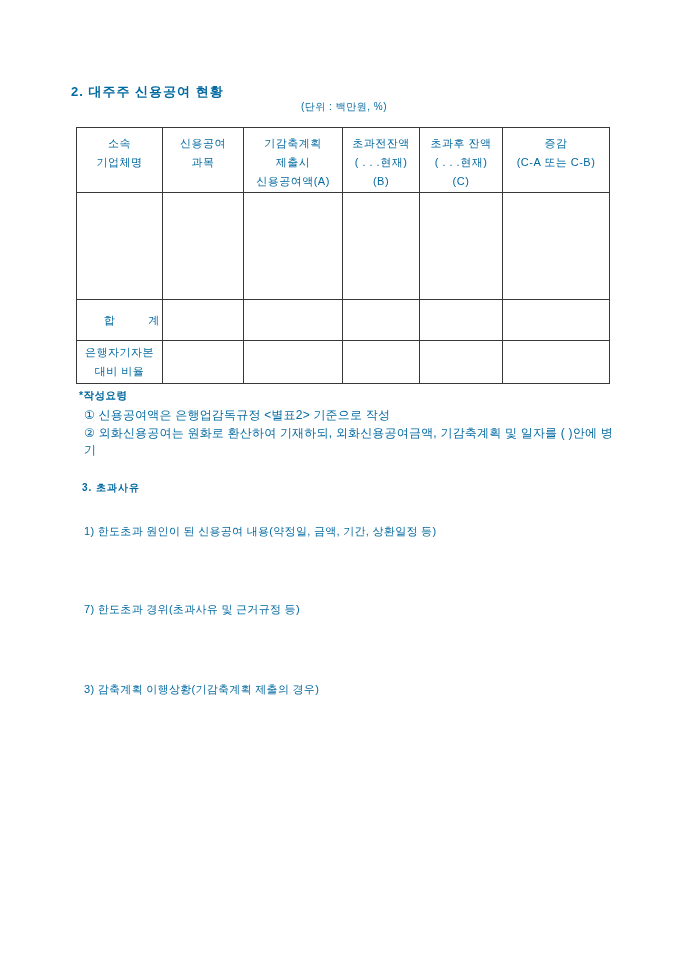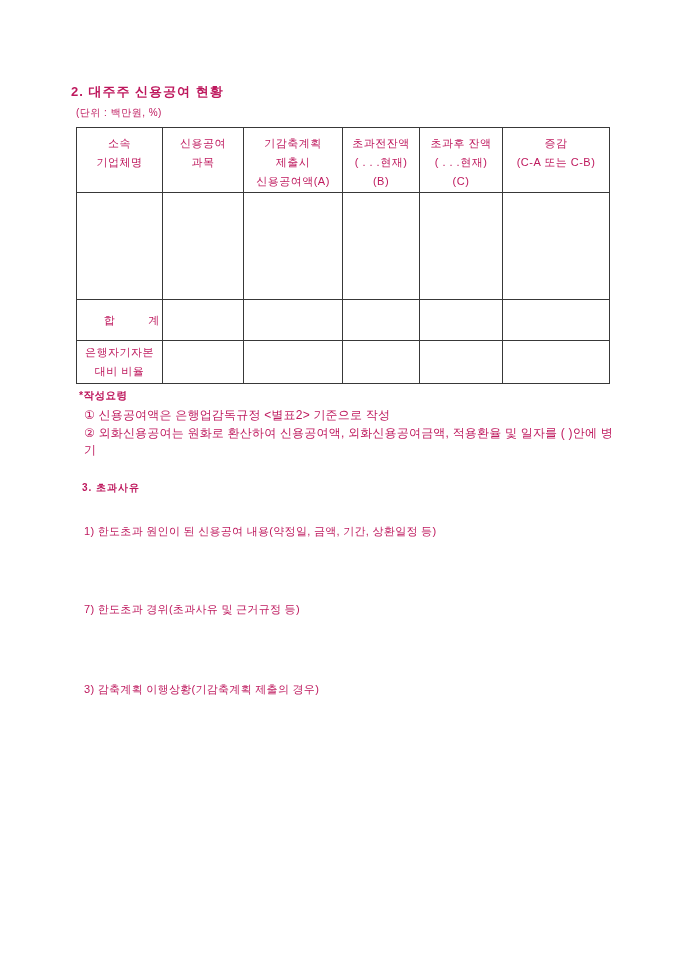--- a/index.html
+++ b/index.html
@@ -4,32 +4,32 @@
 <style>
   * { margin: 0; padding: 0; box-sizing: border-box; }
   html, body { background: #888; }
   .page {
     position: relative;
     width: 680px;
     height: 962px;
     margin: 0 auto;
     background: #ffffff;
     font-family: "Liberation Sans", "DejaVu Sans", sans-serif;
-    color: #be185d;
+    color: #0369a1;
     overflow: hidden;
   }
   .abs { position: absolute; }
   .doc-title {
     left: 71px; top: 83px;
     font-size: 13px; font-weight: bold;
     letter-spacing: 1px;
   }
   .unit-label {
-    left: 76px; top: 106px; width: 536px;
-    text-align: left;
+    left: 76px; top: 100px; width: 536px;
+    text-align: center;
     font-size: 10px;
     letter-spacing: 0.5px;
   }
   table.credit-table {
     position: absolute;
     left: 76px; top: 127px;
     border-collapse: collapse;
     table-layout: fixed;
     width: 533px;
   }
@@ -140,20 +140,20 @@
         <td></td>
         <td></td>
         <td></td>
         <td></td>
       </tr>
     </tbody>
   </table>
 
   <div class="abs notes-heading">*작성요령</div>
   <div class="abs note-item note-item-1">① 신용공여액은 은행업감독규정 &lt;별표2&gt; 기준으로 작성</div>
-  <div class="abs note-item note-item-2">② 외화신용공여는 원화로 환산하여 신용공여액, 외화신용공여금액, 적용환율 및 일자를 ( )안에 병기</div>
+  <div class="abs note-item note-item-2">② 외화신용공여는 원화로 환산하여 기재하되, 외화신용공여금액, 기감축계획 및 일자를 ( )안에 병기</div>
 
   <div class="abs section3-title">3. 초과사유</div>
   <div class="abs sec3-item sec3-item-1">1) 한도초과 원인이 된 신용공여 내용(약정일, 금액, 기간, 상환일정 등)</div>
   <div class="abs sec3-item sec3-item-2">7) 한도초과 경위(초과사유 및 근거규정 등)</div>
   <div class="abs sec3-item sec3-item-3">3) 감축계획 이행상황(기감축계획 제출의 경우)</div>
 
 </div>
 
 </body></html>

